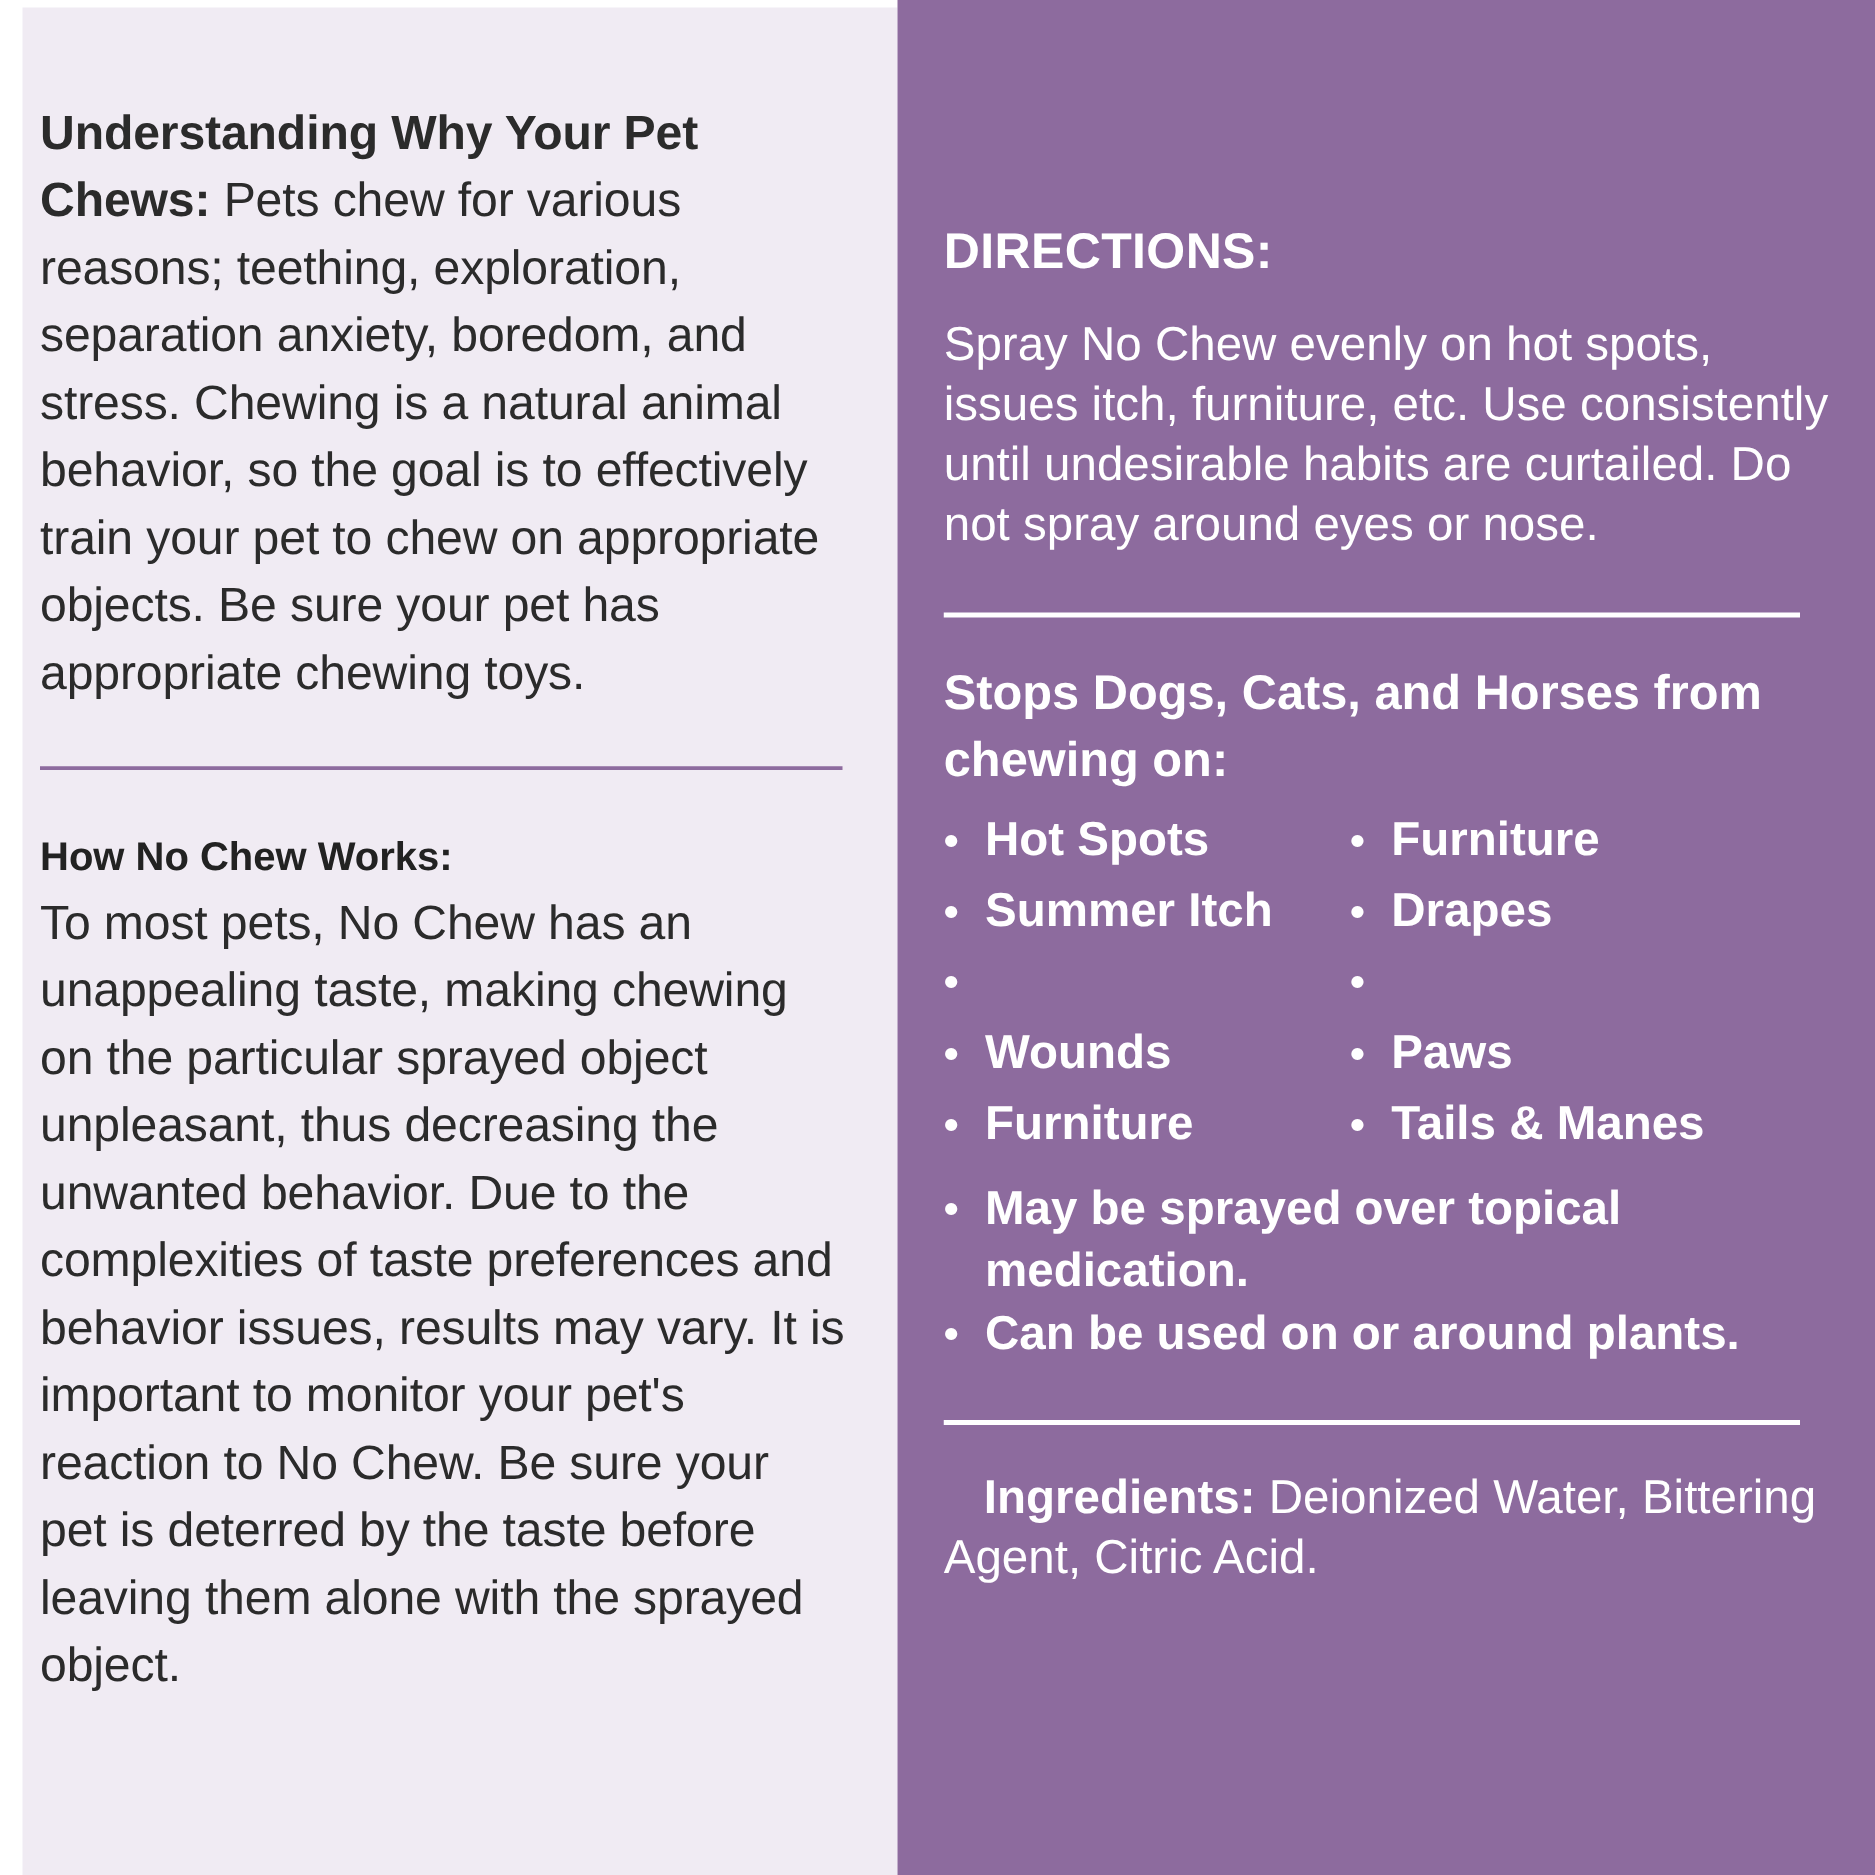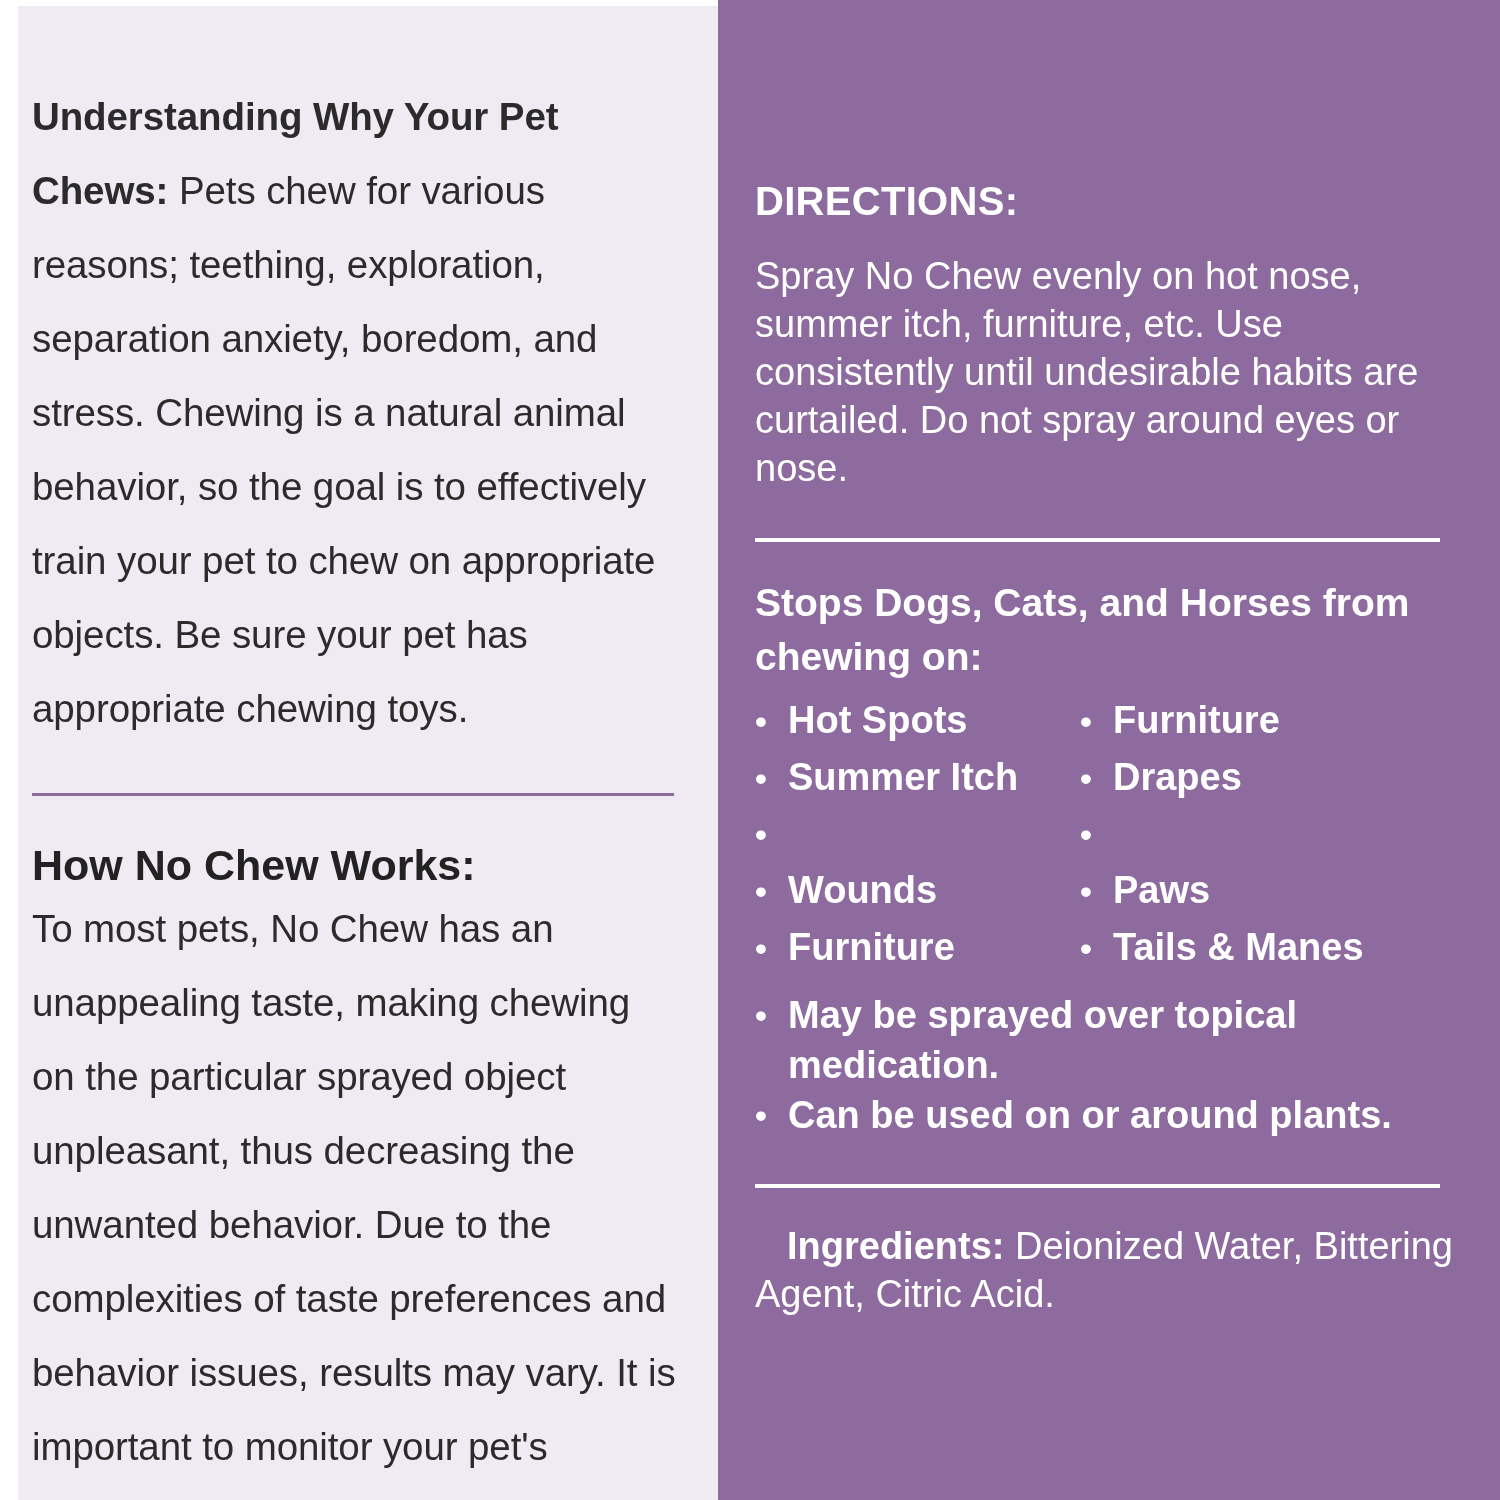--- a/index.html
+++ b/index.html
@@ -33,33 +33,33 @@
     padding: 74px 46px 0 14px;
   }
 
   .lp-inner {
     width: 645px;
   }
 
   .left-panel .body-text {
     color: #2b2b2b;
     font-size: 38.5px;
-    line-height: 74px;
+    line-height: 54px;
     letter-spacing: -0.1px;
     margin: 0;
     text-align: left;
   }
 
   .left-panel .lead-in {
     font-weight: bold;
   }
 
   .section-heading {
     color: #222222;
-    font-size: 43px;
+    font-size: 32px;
     line-height: 54px;
     font-weight: bold;
     margin: 0;
   }
 
   .divider-purple {
     width: 642px;
     height: 3px;
     background: #8D6B9E;
     margin: 47px 0 42px 0;
@@ -179,21 +179,21 @@
 
       <p class="body-text">To most pets, No Chew has an unappealing taste, making chewing on the particular sprayed object unpleasant, thus decreasing the unwanted behavior. Due to the complexities of taste preferences and behavior issues, results may vary. It is important to monitor your pet's reaction to No Chew. Be sure your pet is deterred by the taste before leaving them alone with the sprayed object.</p>
 
     </div>
   </div>
 
   <div class="right-panel">
 
     <h2 class="directions-heading">DIRECTIONS:</h2>
 
-    <p class="directions-body">Spray No Chew evenly on hot nose, summer itch, furniture, etc. Use consistently until undesirable habits are curtailed. Do not spray around eyes or nose.</p>
+    <p class="directions-body">Spray No Chew evenly on hot spots, issues itch, furniture, etc. Use consistently until undesirable habits are curtailed. Do not spray around eyes or nose.</p>
 
     <hr class="divider-white">
 
     <h3 class="stops-heading">Stops Dogs, Cats, and Horses from chewing on:</h3>
 
     <div class="bullet-columns">
 
       <div class="bullet-col col-left">
         <div class="bullet-item">
           <span class="bullet-dot">•</span>

